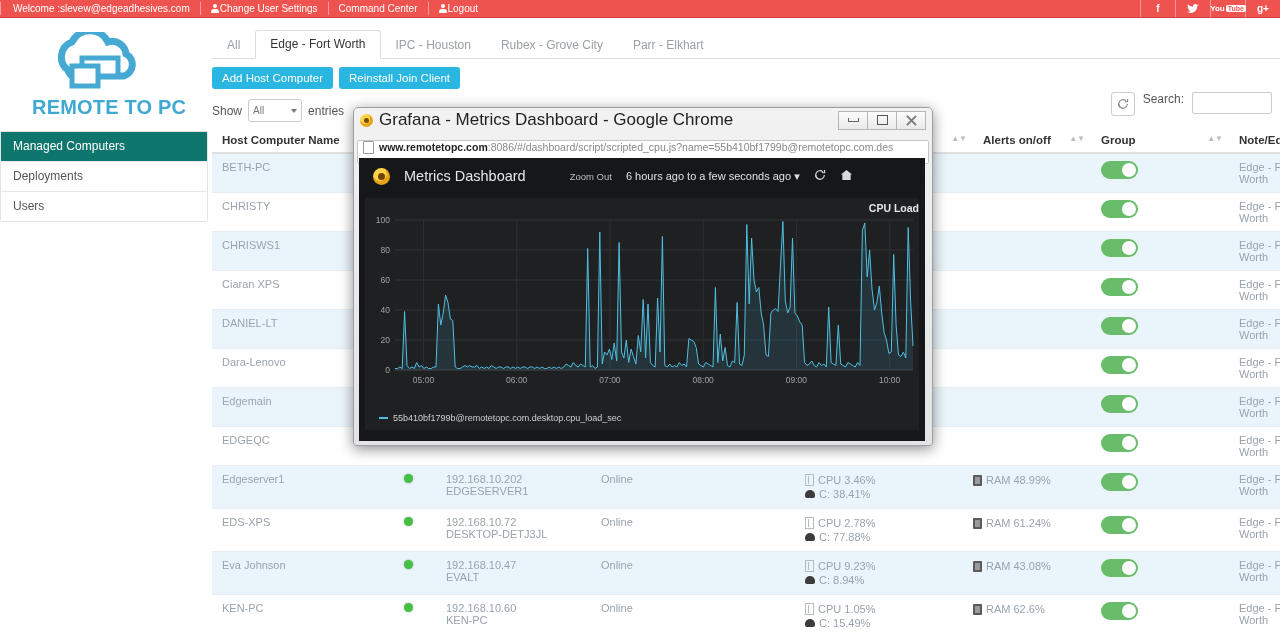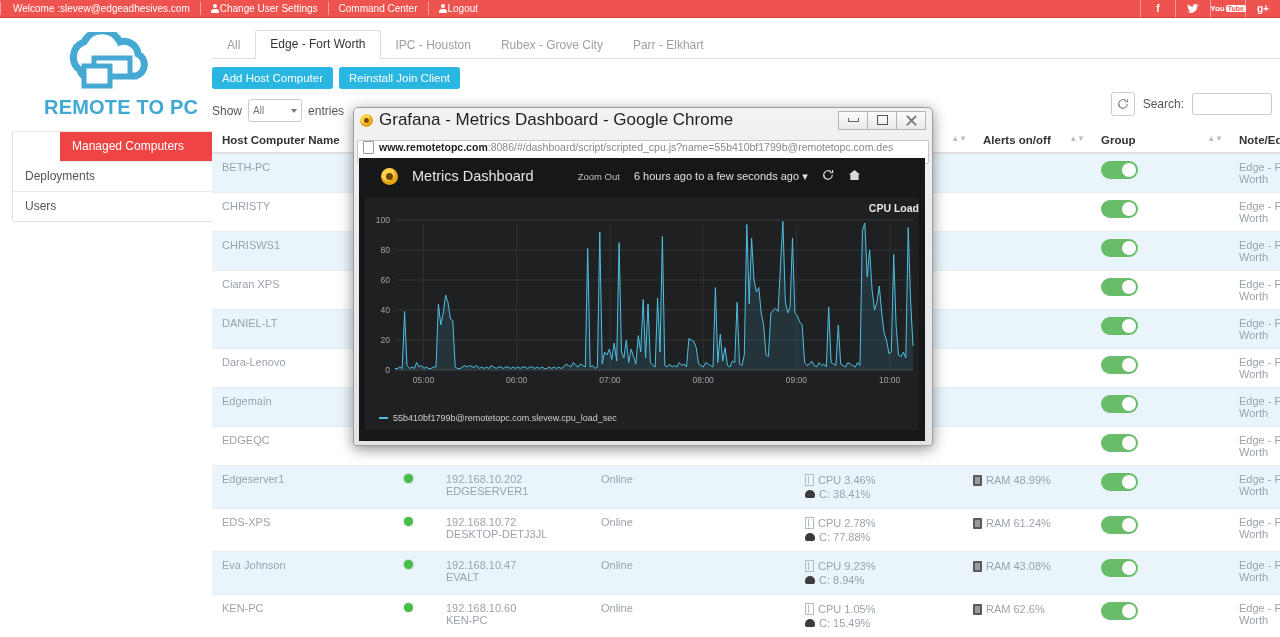--- a/index.html
+++ b/index.html
@@ -20,44 +20,44 @@
   #topbar .tb-item.welcome{padding-left:12px;}
   .person-ico{display:inline-block;width:9px;height:9px;position:relative;}
   .person-ico::before{content:"";position:absolute;left:2.5px;top:0;width:4px;height:4px;border-radius:50%;background:#fff;}
   .person-ico::after{content:"";position:absolute;left:0.5px;top:4.5px;width:8px;height:4px;border-radius:4px 4px 1px 1px;background:#fff;}
   #topbar .right{margin-left:auto;display:flex;align-items:center;height:17px;}
   .soc{width:34px;height:17px;display:flex;align-items:center;justify-content:center;
        color:#fff;font-weight:bold;font-size:10px;border-left:1px solid rgba(255,255,255,.4);}
   .soc.yt{font-size:8px;}
   .yt-box{background:#fff;color:#ef5350;border-radius:2px;padding:0 2px;margin-left:1px;font-size:7px;}
   
-  #left{position:absolute;left:12px;top:18px;width:210px;height:619px;background:#fff;}
+  #left{position:absolute;left:0;top:18px;width:210px;height:619px;background:#fff;}
   #logo{padding:14px 0 6px 24px;}
   .logo-cloud{position:relative;width:110px;height:62px;margin-left:14px;}
   .logo-word{font-size:20px;font-weight:bold;color:#3fa9d4;letter-spacing:.2px;margin:2px 0 0 8px;font-family:"Liberation Sans",sans-serif;}
   #nav{margin-top:6px;border:1px solid #e3e3e3;border-radius:2px;width:208px;box-sizing:border-box;}
   .nav-item{height:29px;line-height:29px;padding-left:12px;font-size:12px;color:#555;
             border-bottom:1px solid #e8e8e8;background:#fff;cursor:pointer;}
   .nav-item:last-child{border-bottom:none;}
-  .nav-item.active{background:#ef4444;color:#fff;margin-left:47px;}
+  .nav-item.active{background:#0f766e;color:#fff;}
   
   #main{position:absolute;left:212px;top:18px;right:0;top:18px;}
   #tabs{display:flex;align-items:flex-end;height:30px;padding-top:10px;border-bottom:1px solid #ddd;
         margin-right:0;position:relative;}
   .tab{padding:6px 14px 7px 14px;font-size:12px;color:#9aa0a6;cursor:pointer;border:1px solid transparent;
        border-bottom:none;border-radius:3px 3px 0 0;margin-bottom:-1px;}
   .tab.active{color:#333;background:#fff;border-color:#ddd;border-bottom:1px solid #fff;}
   #btnrow{padding:8px 0 6px 0;display:flex;gap:6px;}
   .btn{background:#29b6e0;color:#fff;font-size:11.5px;padding:5px 10px;border-radius:3px;border:none;cursor:pointer;
        font-family:"Liberation Sans",sans-serif;}
   #showrow{display:flex;align-items:center;gap:6px;font-size:12px;color:#555;padding:4px 0 6px 0;position:relative;}
   .sel{border:1px solid #ccc;border-radius:3px;padding:2px 4px;width:44px;height:17px;display:flex;
        align-items:center;justify-content:space-between;font-size:10px;color:#777;background:#fff;}
   .caret{border-left:3px solid transparent;border-right:3px solid transparent;border-top:4px solid #777;}
-  #searchbox{position:absolute;right:8px;top:92px;display:flex;align-items:center;gap:8px;padding-left:30px;}
+  #searchbox{position:absolute;right:8px;top:92px;display:flex;align-items:flex-start;gap:8px;padding-left:30px;}
   .refresh-btn{width:22px;height:22px;border:1px solid #ccc;border-radius:3px;background:#fff;display:flex;
                align-items:center;justify-content:center;color:#888;font-size:12px;cursor:pointer;}
   .search-label{font-size:12px;color:#555;}
   .search-input{width:74px;height:18px;border:1px solid #ccc;border-radius:2px;background:#fff;}
   
   #tablewrap{position:absolute;left:212px;top:128px;right:0;bottom:0;overflow:hidden;}
   table{border-collapse:collapse;width:1068px;table-layout:fixed;}
   th{font-size:11.5px;font-weight:bold;color:#333;text-align:left;padding:6px 10px;
      border-bottom:2px solid #e0e0e0;background:#fff;position:relative;white-space:nowrap;}
   th .sortico{position:absolute;right:6px;top:7px;color:#bbb;font-size:8px;line-height:8px;}
@@ -92,21 +92,21 @@
   .wbtn{width:28px;height:17px;border:1px solid #b5b5b5;background:linear-gradient(#fcfcfc,#e9e9e9);
         display:flex;align-items:center;justify-content:center;color:#555;font-size:10px;margin-left:-1px;}
   .wbtn .min{width:9px;height:3px;border:1px solid #666;border-top:none;}
   .wbtn .max{width:9px;height:8px;border:1.5px solid #555;}
   #popup-url{height:22px;background:#fff;border:1px solid #c6c6c6;margin:8px 3px;border-radius:2px;
              display:flex;align-items:flex-start;gap:5px;padding:0 5px;}
   .page-ico{width:9px;height:11px;border:1px solid #999;border-radius:1px;background:#fff;flex:none;}
   #popup-url .u{font-size:10.5px;color:#222;white-space:nowrap;overflow:hidden;}
   #popup-url .u .dim{color:#888;}
   #graf{position:absolute;left:5px;top:50px;width:566px;height:283px;background:#161719;overflow:hidden;}
-  #graf-top{height:36px;display:flex;align-items:center;padding:0 22px;gap:14px;background:#161719;}
+  #graf-top{height:36px;display:flex;align-items:center;padding:0 14px;gap:14px;background:#161719;}
   #graf-top .logo{width:17px;height:17px;border-radius:50%;
      background:radial-gradient(circle at 40% 35%,#ffd24a 0 45%,#e8a317 46% 100%);position:relative;flex:none;}
   #graf-top .logo::after{content:"";position:absolute;left:5px;top:5px;width:7px;height:7px;border-radius:50%;background:#6e4200;}
   #graf-top .title{font-size:14.5px;color:#e6e6e6;}
   #graf-top .zoomout{font-size:9.5px;color:#bfbfbf;margin-left:30px;cursor:pointer;}
   #graf-top .range{font-size:11px;color:#e0e0e0;cursor:pointer;}
   #graf-top .ico{font-size:11px;color:#d8d8d8;cursor:pointer;}
   #graf-panel{margin:4px 6px 0 6px;height:232px;background:#1f2022;position:relative;}
   #graf-panel .ptitle{text-align:right;font-size:10.5px;color:#e6e6e6;font-weight:bold;padding-top:4px;}
   #plot{position:absolute;left:0;top:18px;width:554px;height:180px;}
@@ -556,17 +556,17 @@
           <line x1="431.45" y1="4" x2="431.45" y2="154" stroke="#2c2f33" stroke-width="1"></line>
           <text x="431.45" y="167" fill="#9fa3a8" font-size="8.5" text-anchor="middle" font-family="&quot;Liberation Sans&quot;, sans-serif">09:00</text>
           <line x1="524.69" y1="4" x2="524.69" y2="154" stroke="#2c2f33" stroke-width="1"></line>
           <text x="524.69" y="167" fill="#9fa3a8" font-size="8.5" text-anchor="middle" font-family="&quot;Liberation Sans&quot;, sans-serif">10:00</text>
           <path d="M30.0 152.5 L32.4 152.5 L34.8 151.0 L37.2 152.5 L39.6 95.5 L42.0 149.5 L44.5 152.5 L46.9 151.0 L49.3 152.5 L51.7 146.5 L54.1 151.0 L56.5 149.5 L58.9 152.5 L61.3 151.0 L63.7 152.5 L66.1 152.5 L68.5 151.0 L71.0 151.0 L73.4 88.0 L75.8 109.0 L78.2 97.0 L80.6 79.0 L83.0 86.5 L85.4 103.0 L87.8 104.5 L90.2 151.0 L92.6 152.5 L95.1 152.5 L97.5 151.0 L99.9 149.5 L102.3 151.0 L104.7 149.5 L107.1 151.0 L109.5 151.0 L111.9 149.5 L114.3 152.5 L116.7 151.0 L119.1 152.5 L121.6 151.0 L124.0 152.5 L126.4 149.5 L128.8 151.0 L131.2 152.5 L133.6 151.0 L136.0 151.0 L138.4 152.5 L140.8 151.0 L143.2 151.0 L145.6 152.5 L148.1 151.0 L150.5 152.5 L152.9 151.0 L155.3 152.5 L157.7 151.0 L160.1 151.0 L162.5 152.5 L164.9 151.0 L167.3 151.0 L169.7 152.5 L172.1 151.0 L174.6 152.5 L177.0 151.0 L179.4 152.5 L181.8 152.5 L184.2 151.0 L186.6 152.5 L189.0 151.0 L191.4 152.5 L193.8 151.0 L196.2 152.5 L198.7 151.0 L201.1 148.0 L203.5 149.5 L205.9 151.0 L208.3 146.5 L210.7 149.5 L213.1 151.0 L215.5 148.0 L217.9 149.5 L220.3 151.0 L222.7 32.5 L225.2 151.0 L227.6 149.5 L230.0 152.5 L232.4 151.0 L234.8 16.0 L237.2 148.0 L239.6 136.0 L242.0 139.0 L244.4 133.0 L246.8 143.5 L249.2 127.0 L251.7 145.0 L254.1 26.5 L256.5 136.0 L258.9 142.0 L261.3 124.0 L263.7 146.5 L266.1 133.0 L268.5 140.5 L270.9 148.0 L273.3 119.5 L275.7 136.0 L278.2 83.5 L280.6 142.0 L283.0 88.0 L285.4 146.5 L287.8 149.5 L290.2 151.0 L292.6 82.0 L295.0 136.0 L297.4 20.5 L299.8 149.5 L302.3 151.0 L304.7 148.0 L307.1 151.0 L309.5 149.5 L311.9 151.0 L314.3 146.5 L316.7 149.5 L319.1 148.0 L321.5 151.0 L323.9 122.5 L326.3 124.0 L328.8 125.5 L331.2 131.5 L333.6 148.0 L336.0 149.5 L338.4 151.0 L340.8 146.5 L343.2 148.0 L345.6 149.5 L348.0 151.0 L350.4 71.5 L352.8 146.5 L355.3 118.0 L357.7 145.0 L360.1 131.5 L362.5 149.5 L364.9 151.0 L367.3 145.0 L369.7 146.5 L372.1 86.5 L374.5 148.0 L376.9 149.5 L379.3 139.0 L381.8 8.5 L384.2 88.0 L386.6 22.0 L389.0 64.0 L391.4 76.0 L393.8 71.5 L396.2 97.0 L398.6 109.0 L401.0 139.0 L403.4 140.5 L405.9 97.0 L408.3 94.0 L410.7 92.5 L413.1 95.5 L415.5 49.0 L417.9 5.5 L420.3 85.0 L422.7 97.0 L425.1 91.0 L427.5 22.0 L429.9 97.0 L432.4 100.0 L434.8 106.0 L437.2 109.0 L439.6 146.5 L442.0 149.5 L444.4 148.0 L446.8 145.0 L449.2 149.5 L451.6 151.0 L454.0 146.5 L456.4 149.5 L458.9 148.0 L461.3 151.0 L463.7 91.0 L466.1 146.5 L468.5 148.0 L470.9 149.5 L473.3 109.0 L475.7 148.0 L478.1 149.5 L480.5 151.0 L482.9 146.5 L485.4 148.0 L487.8 149.5 L490.2 151.0 L492.6 146.5 L495.0 149.5 L497.4 14.5 L499.8 7.0 L502.2 61.0 L504.6 34.0 L507.0 73.0 L509.5 94.0 L511.9 86.5 L514.3 70.0 L516.7 97.0 L519.1 116.5 L521.5 124.0 L523.9 137.5 L526.3 136.0 L528.7 38.5 L531.1 109.0 L533.5 139.0 L536.0 140.5 L538.4 136.0 L540.8 142.0 L543.2 11.5 L545.6 85.0 L548.0 130.0 L548.0 154 L30.0 154 Z" fill="#4fbfe0" fill-opacity="0.13" stroke="none"></path>
           <path d="M30.0 152.5 L32.4 152.5 L34.8 151.0 L37.2 152.5 L39.6 95.5 L42.0 149.5 L44.5 152.5 L46.9 151.0 L49.3 152.5 L51.7 146.5 L54.1 151.0 L56.5 149.5 L58.9 152.5 L61.3 151.0 L63.7 152.5 L66.1 152.5 L68.5 151.0 L71.0 151.0 L73.4 88.0 L75.8 109.0 L78.2 97.0 L80.6 79.0 L83.0 86.5 L85.4 103.0 L87.8 104.5 L90.2 151.0 L92.6 152.5 L95.1 152.5 L97.5 151.0 L99.9 149.5 L102.3 151.0 L104.7 149.5 L107.1 151.0 L109.5 151.0 L111.9 149.5 L114.3 152.5 L116.7 151.0 L119.1 152.5 L121.6 151.0 L124.0 152.5 L126.4 149.5 L128.8 151.0 L131.2 152.5 L133.6 151.0 L136.0 151.0 L138.4 152.5 L140.8 151.0 L143.2 151.0 L145.6 152.5 L148.1 151.0 L150.5 152.5 L152.9 151.0 L155.3 152.5 L157.7 151.0 L160.1 151.0 L162.5 152.5 L164.9 151.0 L167.3 151.0 L169.7 152.5 L172.1 151.0 L174.6 152.5 L177.0 151.0 L179.4 152.5 L181.8 152.5 L184.2 151.0 L186.6 152.5 L189.0 151.0 L191.4 152.5 L193.8 151.0 L196.2 152.5 L198.7 151.0 L201.1 148.0 L203.5 149.5 L205.9 151.0 L208.3 146.5 L210.7 149.5 L213.1 151.0 L215.5 148.0 L217.9 149.5 L220.3 151.0 L222.7 32.5 L225.2 151.0 L227.6 149.5 L230.0 152.5 L232.4 151.0 L234.8 16.0 L237.2 148.0 L239.6 136.0 L242.0 139.0 L244.4 133.0 L246.8 143.5 L249.2 127.0 L251.7 145.0 L254.1 26.5 L256.5 136.0 L258.9 142.0 L261.3 124.0 L263.7 146.5 L266.1 133.0 L268.5 140.5 L270.9 148.0 L273.3 119.5 L275.7 136.0 L278.2 83.5 L280.6 142.0 L283.0 88.0 L285.4 146.5 L287.8 149.5 L290.2 151.0 L292.6 82.0 L295.0 136.0 L297.4 20.5 L299.8 149.5 L302.3 151.0 L304.7 148.0 L307.1 151.0 L309.5 149.5 L311.9 151.0 L314.3 146.5 L316.7 149.5 L319.1 148.0 L321.5 151.0 L323.9 122.5 L326.3 124.0 L328.8 125.5 L331.2 131.5 L333.6 148.0 L336.0 149.5 L338.4 151.0 L340.8 146.5 L343.2 148.0 L345.6 149.5 L348.0 151.0 L350.4 71.5 L352.8 146.5 L355.3 118.0 L357.7 145.0 L360.1 131.5 L362.5 149.5 L364.9 151.0 L367.3 145.0 L369.7 146.5 L372.1 86.5 L374.5 148.0 L376.9 149.5 L379.3 139.0 L381.8 8.5 L384.2 88.0 L386.6 22.0 L389.0 64.0 L391.4 76.0 L393.8 71.5 L396.2 97.0 L398.6 109.0 L401.0 139.0 L403.4 140.5 L405.9 97.0 L408.3 94.0 L410.7 92.5 L413.1 95.5 L415.5 49.0 L417.9 5.5 L420.3 85.0 L422.7 97.0 L425.1 91.0 L427.5 22.0 L429.9 97.0 L432.4 100.0 L434.8 106.0 L437.2 109.0 L439.6 146.5 L442.0 149.5 L444.4 148.0 L446.8 145.0 L449.2 149.5 L451.6 151.0 L454.0 146.5 L456.4 149.5 L458.9 148.0 L461.3 151.0 L463.7 91.0 L466.1 146.5 L468.5 148.0 L470.9 149.5 L473.3 109.0 L475.7 148.0 L478.1 149.5 L480.5 151.0 L482.9 146.5 L485.4 148.0 L487.8 149.5 L490.2 151.0 L492.6 146.5 L495.0 149.5 L497.4 14.5 L499.8 7.0 L502.2 61.0 L504.6 34.0 L507.0 73.0 L509.5 94.0 L511.9 86.5 L514.3 70.0 L516.7 97.0 L519.1 116.5 L521.5 124.0 L523.9 137.5 L526.3 136.0 L528.7 38.5 L531.1 109.0 L533.5 139.0 L536.0 140.5 L538.4 136.0 L540.8 142.0 L543.2 11.5 L545.6 85.0 L548.0 130.0" fill="none" stroke="#4fbfe0" stroke-width="1" stroke-linejoin="round"></path>
           <line x1="30" y1="154" x2="548" y2="154" stroke="#3a3e42" stroke-width="1"></line>
         </svg>
       <div id="legend">
         <span class="legdash"></span>
-        <span>55b410bf1799b@remotetopc.com.slevew.cpu_load_sec</span>
+        <span>55b410bf1799b@remotetopc.com.desktop.cpu_load_sec</span>
       </div>
     </div>
   </div>
 </div>
 
 </body></html>

